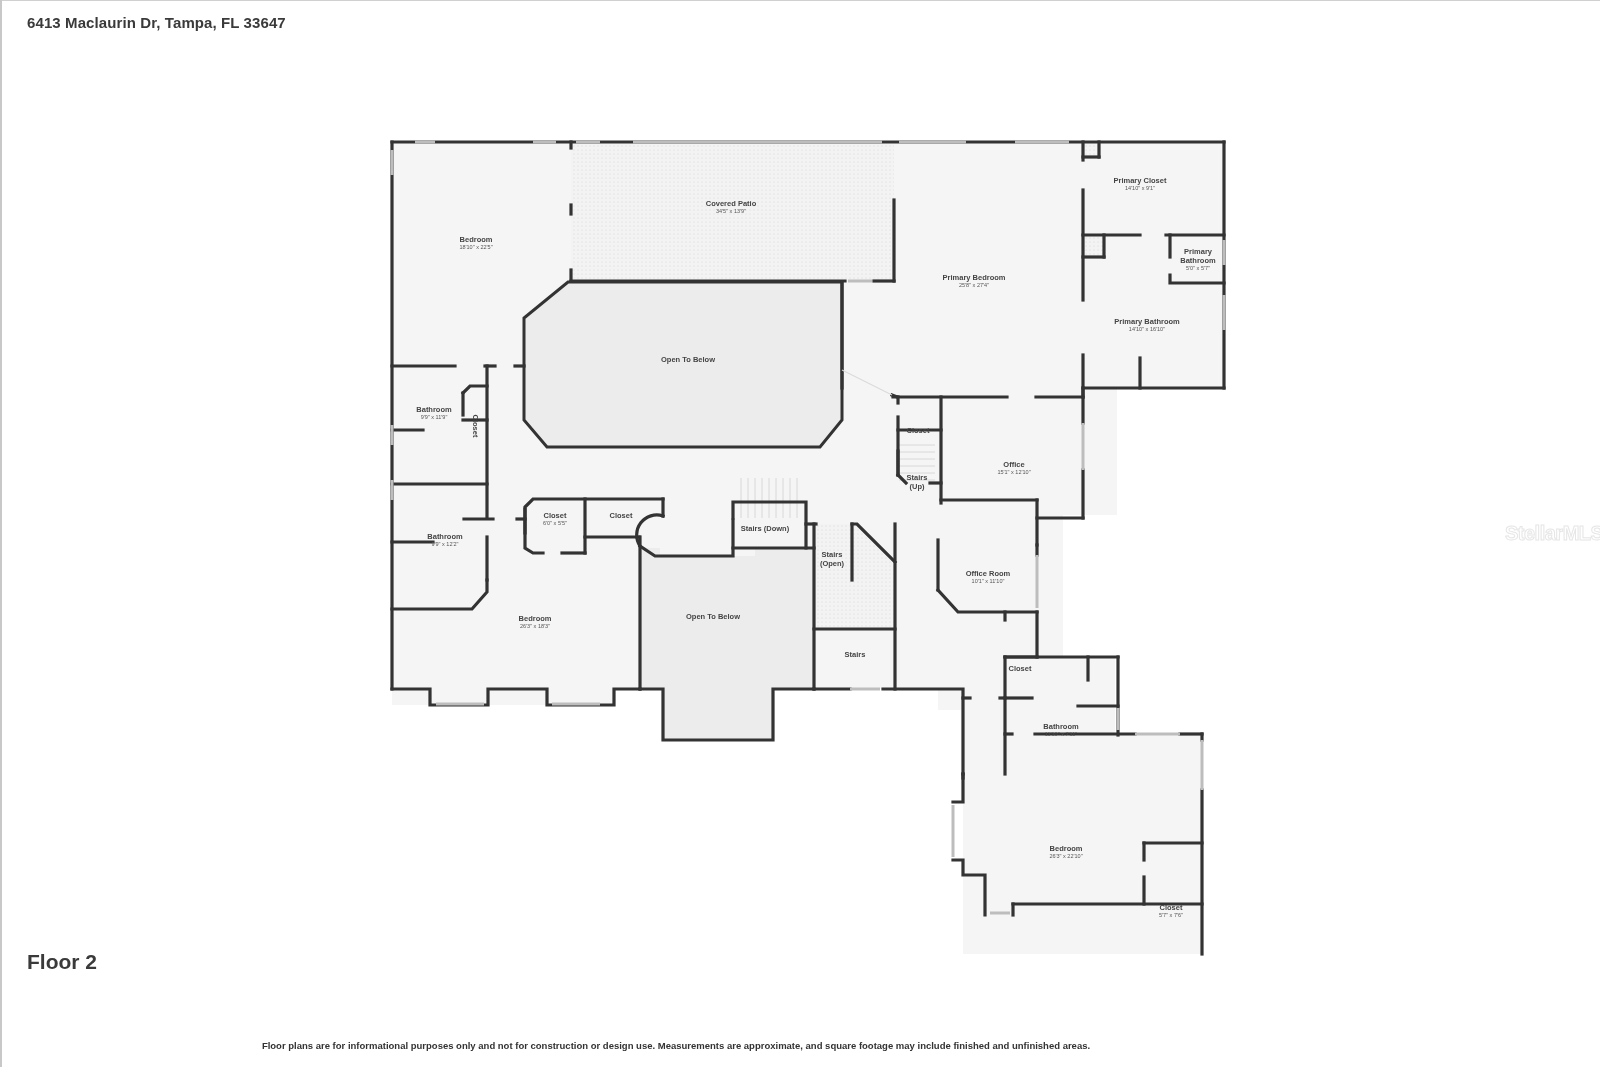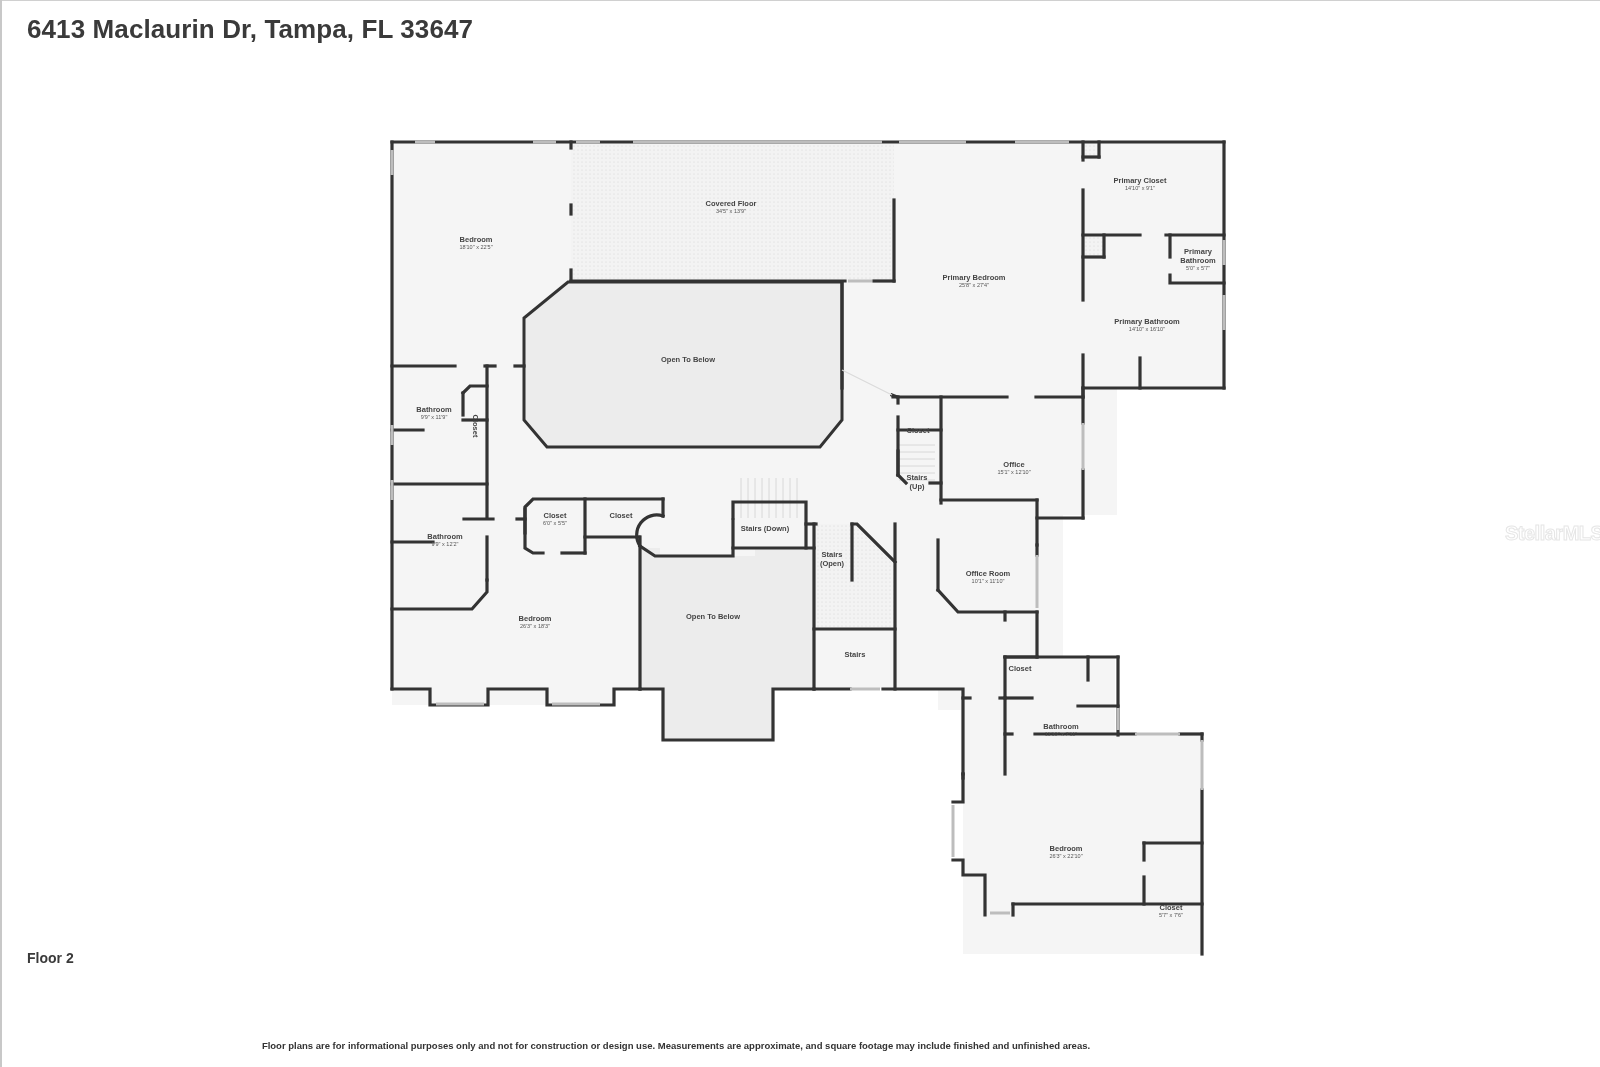--- a/index.html
+++ b/index.html
@@ -1,20 +1,20 @@
 <!DOCTYPE html>
 <html><head>
 <meta charset="utf-8">
 <style>
   html, body { margin: 0; padding: 0; background: #ffffff; }
   body { width: 1600px; height: 1067px; position: relative; overflow: hidden; font-family: "Liberation Sans", "DejaVu Sans", sans-serif; }
   .frame-left { position: absolute; left: 0; top: 0; width: 2px; height: 1067px; background: #c8c8c8; }
   .frame-top { position: absolute; left: 0; top: 0; width: 1600px; height: 1px; background: #d0d0d0; }
-  .address { position: absolute; left: 27px; top: 14px; font-size: 26px; font-weight: bold; color: #3a3a3a; letter-spacing: 0.1px; }
-  .floor-label { position: absolute; left: 27px; top: 950px; font-size: 14px; font-weight: bold; color: #3a3a3a; }
+  .address { position: absolute; left: 27px; top: 14px; font-size: 15px; font-weight: bold; color: #3a3a3a; letter-spacing: 0.1px; }
+  .floor-label { position: absolute; left: 27px; top: 950px; font-size: 21px; font-weight: bold; color: #3a3a3a; }
   .disclaimer { position: absolute; left: 0; width: 1352px; top: 1040px; text-align: center; font-size: 9.5px; font-weight: bold; color: #333; }
   .watermark { position: absolute; left: 1505px; top: 522px; font-size: 20px; font-weight: bold; color: #ffffff; -webkit-text-stroke: 1px #e6e6e6; letter-spacing: -0.5px; }
   svg.plan { position: absolute; left: 0; top: 0; }
   .lbl { position: absolute; transform: translate(-50%, -50%); text-align: center; color: #444; white-space: nowrap; }
   .lbl .n { font-size: 7.5px; font-weight: bold; display: block; line-height: 9px; }
   .lbl .d { font-size: 5.5px; display: block; line-height: 7px; color: #555; }
   .lbl.vert { transform: translate(-50%, -50%) rotate(90deg); }
 </style>
 </head>
 <body>
@@ -229,21 +229,21 @@
   <g stroke="#dadada" stroke-width="1.2">
     <line x1="842" y1="370" x2="892" y2="395"></line>
   </g>
 </svg>
 
 <div class="lbl" style="left:476px;top:243px">
   <span class="n">Bedroom</span>
   <span class="d">18'10" x 22'5"</span>
 </div>
 <div class="lbl" style="left:731px;top:207px">
-  <span class="n">Covered Floor</span>
+  <span class="n">Covered Patio</span>
   <span class="d">34'5" x 13'9"</span>
 </div>
 <div class="lbl" style="left:974px;top:281px">
   <span class="n">Primary Bedroom</span>
   <span class="d">25'8" x 27'4"</span>
 </div>
 <div class="lbl" style="left:1140px;top:184px">
   <span class="n">Primary Closet</span>
   <span class="d">14'10" x 9'1"</span>
 </div>

